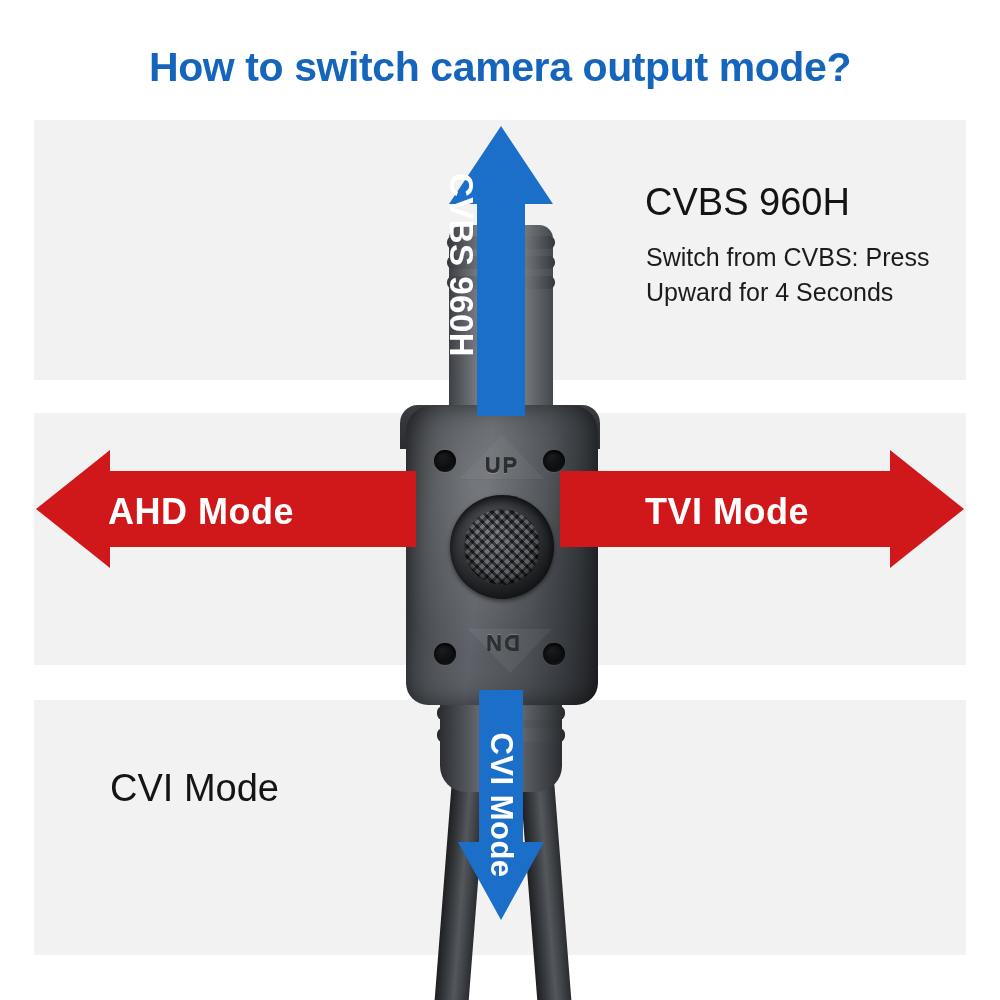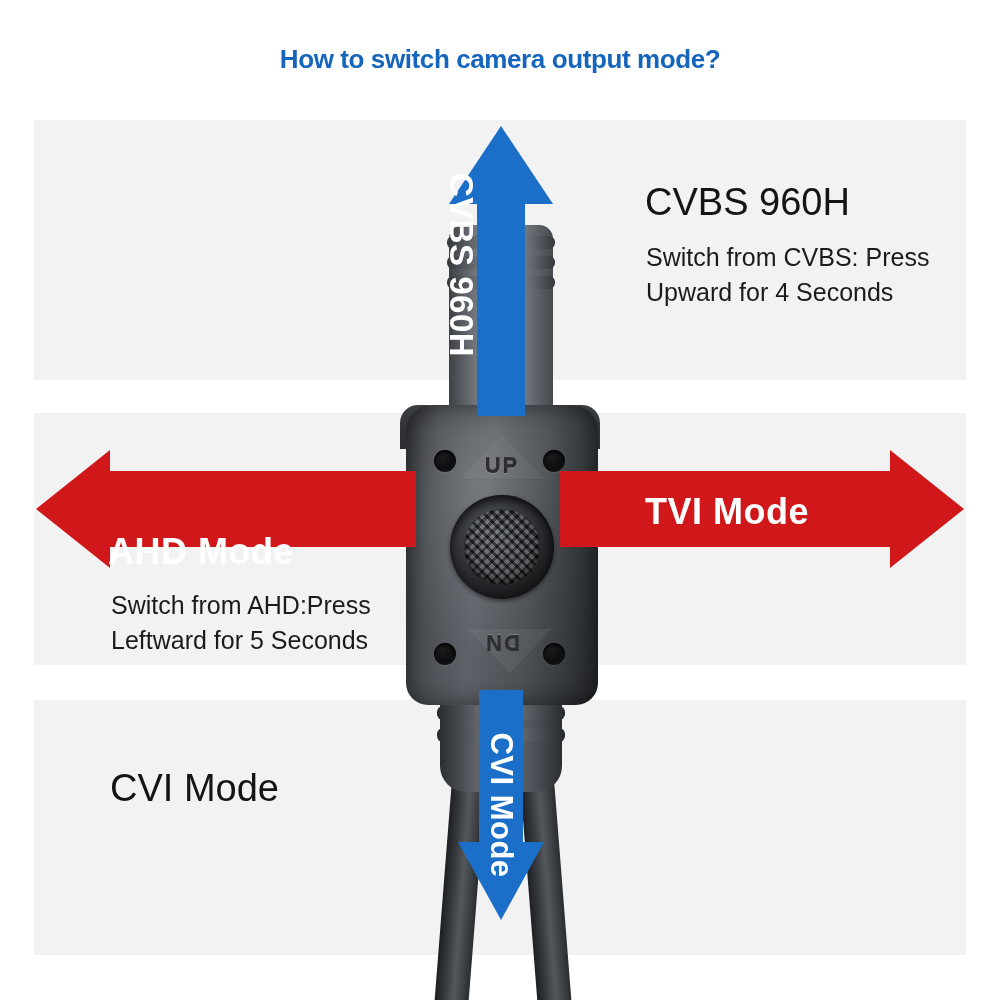--- a/index.html
+++ b/index.html
@@ -19,21 +19,21 @@
   }
 
   
   .title {
     position: absolute;
     left: 0;
     top: 44px;
     width: 1000px;
     text-align: center;
     color: #1565bd;
-    font-size: 26px;
+    font-size: 41px;
     font-weight: bold;
     letter-spacing: -0.4px;
     white-space: nowrap;
   }
 
   
   .band {
     position: absolute;
     left: 34px;
     width: 932px;
@@ -261,21 +261,20 @@
   }
 
   
   .arrow-left  { left: 36px;  top: 450px; }
   .arrow-right { left: 560px; top: 450px; }
 
   .label-left {
     left: 108px;
     top: 491px;
     font-size: 36px;
-    margin-top: 40px;
   }
   .label-right {
     left: 645px;
     top: 491px;
     font-size: 36px;
   }
 
   
   .block-head {
     position: absolute;
@@ -371,19 +370,17 @@
     <svg width="404" height="118" viewBox="0 0 404 118" aria-hidden="true">
       <polygon points="404,59 330,0 330,21 0,21 0,97 330,97 330,118" fill="#d0171a"></polygon>
     </svg>
   </div>
   <div class="arrow-label label-right">TVI Mode</div>
 
   <div class="block-head cvbs-head">CVBS 960H</div>
   <div class="block-body cvbs-body">Switch from CVBS: Press
 Upward for 4 Seconds</div>
 
-  <div class="block-body ahd-body">Switch from AHD:Press
-Leftward for 5 Seconds</div>
 
 
   <div class="block-head cvi-head">CVI Mode</div>
 
 </div>
 
 </body></html>

